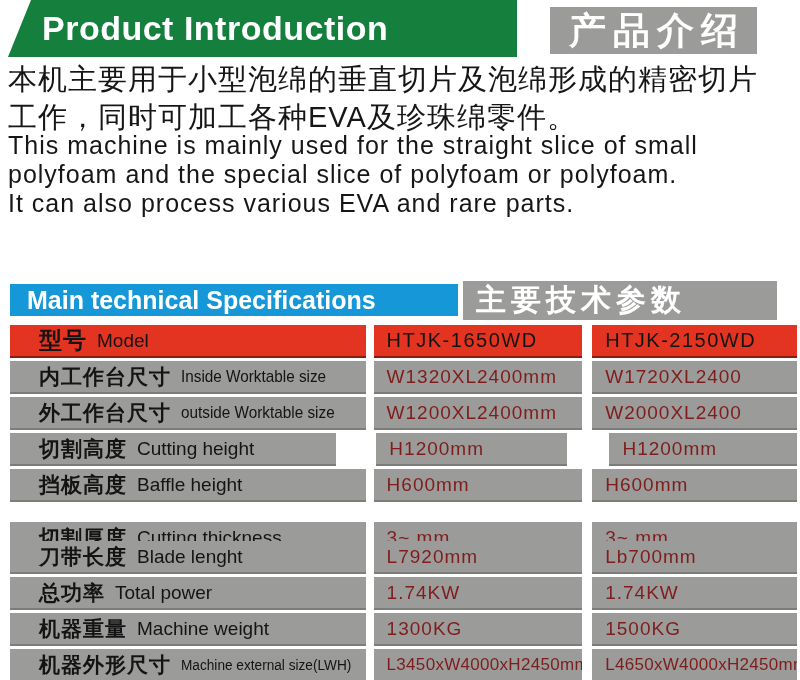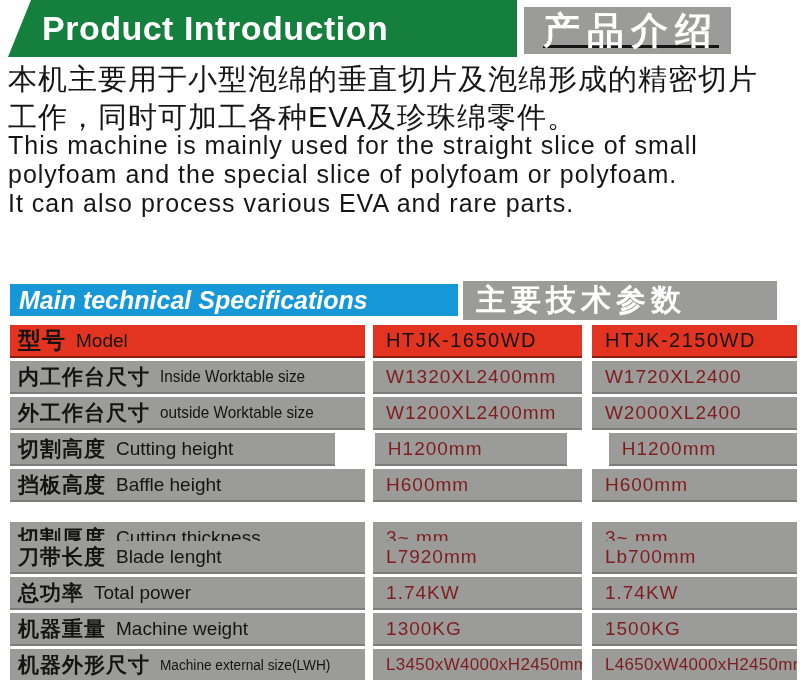--- a/index.html
+++ b/index.html
@@ -17,22 +17,22 @@
     position: absolute; left: 0; top: 0; width: 517px; height: 57px;
     background: #15803d;
     clip-path: polygon(31px 0, 100% 0, 100% 100%, 8px 100%);
     display: flex; align-items: center;
   }
   .hdr-bar .t {
     color: #fff; font-weight: bold; font-size: 34px; padding-left: 42px;
     letter-spacing: 0.5px; white-space: nowrap;
   }
   .hdr-gray {
-    position: absolute; left: 524px; top: 7px; width: 207px; height: 47px;
-    background: #9b9b99; display: flex; align-items: center; justify-content: center; text-decoration: underline;
+    position: absolute; left: 550px; top: 7px; width: 207px; height: 47px;
+    background: #9b9b99; display: flex; align-items: center; justify-content: center;
   }
   .hdr-gray .t {
     color: #fff; font-weight: bold; font-size: 37px; letter-spacing: 7px;
     white-space: nowrap; margin-right: -7px;
   }
 
   
   .zh-para {
     position: absolute; left: 8px; top: 60px; width: 788px;
     font-size: 29px; font-weight: normal; line-height: 38px; color: #161616;
@@ -42,41 +42,41 @@
     position: absolute; left: 8px; top: 131px; width: 792px;
     font-size: 25px; line-height: 29px; color: #161616; letter-spacing: 1px;
   }
 
   
   .spec-bar {
     position: absolute; left: 10px; top: 284px; width: 448px; height: 32px;
     background: #1697d7; display: flex; align-items: center;
   }
   .spec-bar .t {
-    color: #fff; font-weight: bold; font-size: 25px; padding-left: 9px; white-space: nowrap; font-style: italic;
+    color: #fff; font-weight: bold; font-size: 25px; padding-left: 17px; white-space: nowrap;
   }
   .spec-gray {
     position: absolute; left: 463px; top: 281px; width: 314px; height: 39px;
     background: #9b9b99; display: flex; align-items: center;
   }
   .spec-gray .t {
     color: #fff; font-weight: bold; font-size: 30px; padding-left: 13px;
     letter-spacing: 5px; white-space: nowrap;
   }
 
   
   .tbl { position: absolute; left: 10px; top: 325px; width: 787px; }
   .trow { position: absolute; left: 0; display: flex; width: 787px; height: 33px; }
   .cell {
     height: 33px; display: flex; align-items: center;
     background: #9b9b99; border-bottom: 2px solid #7c7c78;
     overflow: hidden; white-space: nowrap;
   }
   .cell.red { background: #e23420; border-bottom-color: #8a1d10; }
-  .c-label { width: 373px; padding-left: 8px; }
+  .c-label { width: 373px; padding-left: 29px; }
   .c-v1 { width: 219px; margin-left: 8px; padding-left: 13px; }
   .c-v2 { width: 215px; margin-left: 10px; padding-left: 13px; }
   .zh { font-size: 21px; font-weight: bold; color: #141414; letter-spacing: 1px; }
   .en { font-size: 19px; color: #141414; margin-left: 10px; }
   .en.cond  { font-size: 17px; display: inline-block; transform: scaleX(0.9); transform-origin: left center; }
   .en.cond2 { font-size: 15.5px; display: inline-block; transform: scaleX(0.88); transform-origin: left center; }
   .val { font-size: 19px; letter-spacing: 1px; color: #7f1d1d; }
   .val.vlong { font-size: 17px; letter-spacing: 0.3px; }
   .hval { font-size: 20px; letter-spacing: 1.5px; color: #141414; }
 </style>

